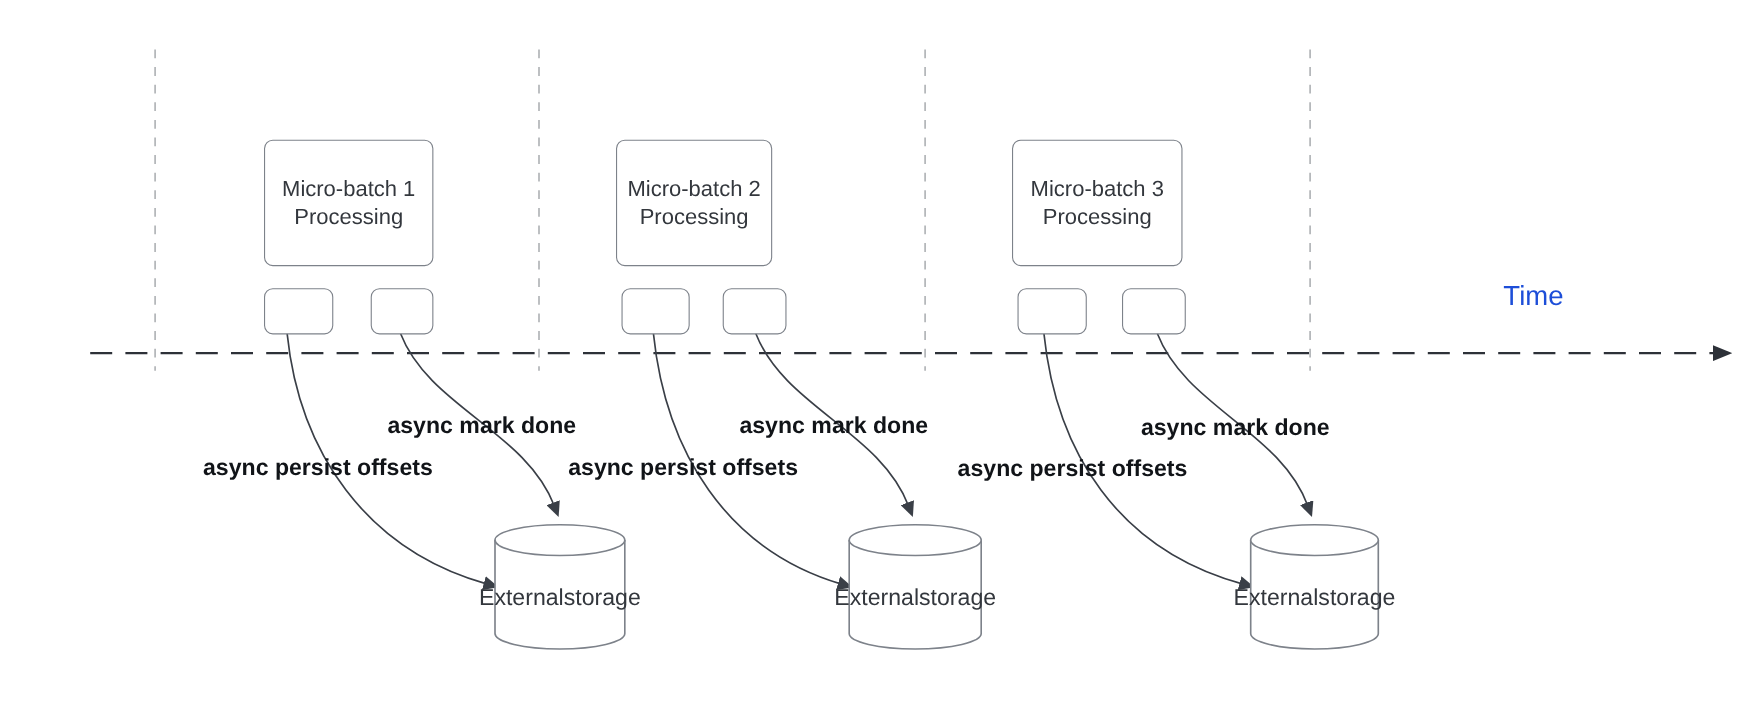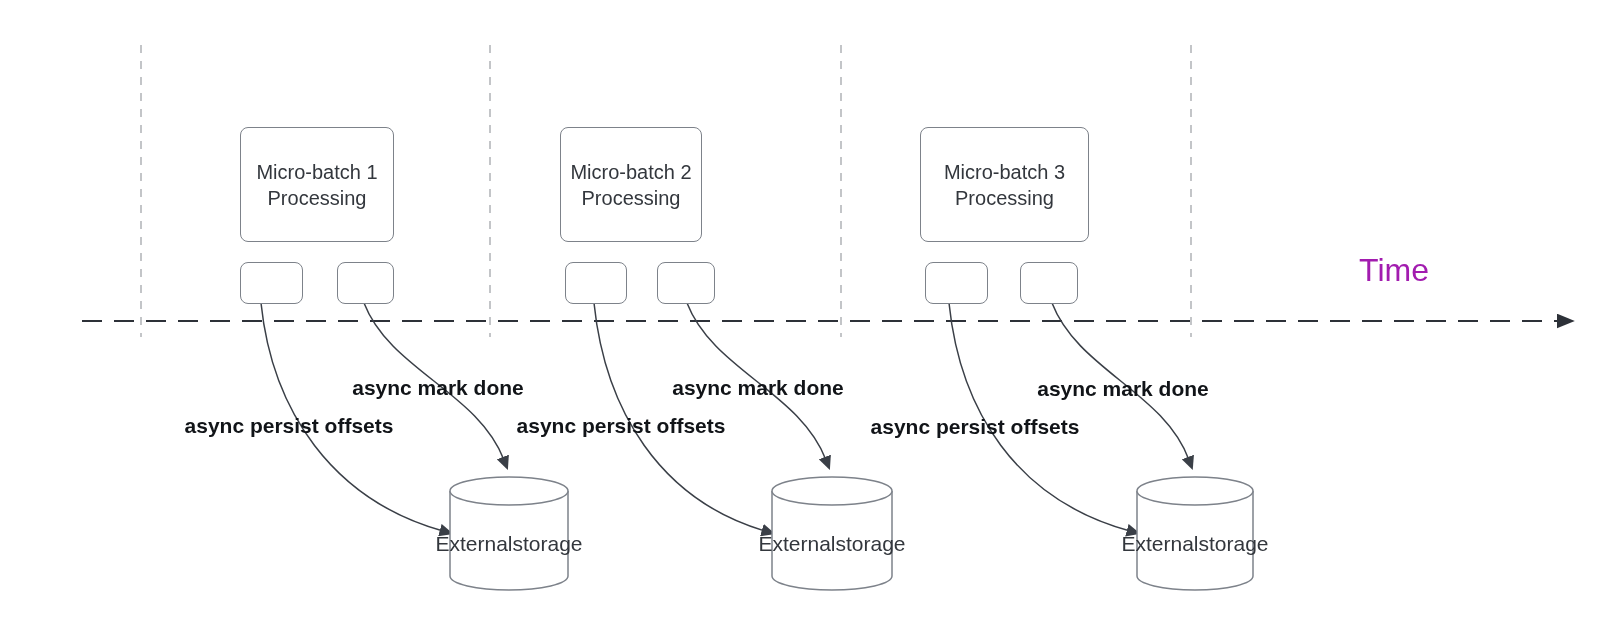--- a/index.html
+++ b/index.html
@@ -66,22 +66,22 @@
     text-align: center;
     font-size: 21px;
     line-height: 26px;
     color: #33373d;
   }
   .time-label {
     position: absolute;
     left: 1394px;
     top: 270px;
     transform: translate(-50%, -50%);
-    font-size: 32px;
-    color: #a21caf;
+    font-size: 25px;
+    color: #1d4ed8;
     white-space: nowrap;
   }
 </style>
 </head>
 <body>
 
 <div class="canvas">
 
   <svg class="layer" width="1600" height="642" viewBox="0 0 1600 642">
     <defs>
@@ -146,21 +146,21 @@
   </div>
   <div class="task-box" style="left:565px; width:62px;"></div>
   <div class="task-box" style="left:657px; width:58px;"></div>
   <div class="annotation" style="left:621px; top:426px;">async persist offsets</div>
   <div class="annotation" style="left:758px; top:388px;">async mark done</div>
   <div class="cyl-label" style="left:772px; width:120px;">
     <span>External</span>
     <span>storage</span>
   </div>
 
-  <div class="proc-box" style="left:920px; width:169px;">
+  <div class="proc-box" style="left:920px; width:155px;">
     <span>Micro-batch 3</span>
     <span>Processing</span>
   </div>
   <div class="task-box" style="left:925px; width:63px;"></div>
   <div class="task-box" style="left:1020px; width:58px;"></div>
   <div class="annotation" style="left:975px; top:427px;">async persist offsets</div>
   <div class="annotation" style="left:1123px; top:389px;">async mark done</div>
   <div class="cyl-label" style="left:1137px; width:116px;">
     <span>External</span>
     <span>storage</span>

